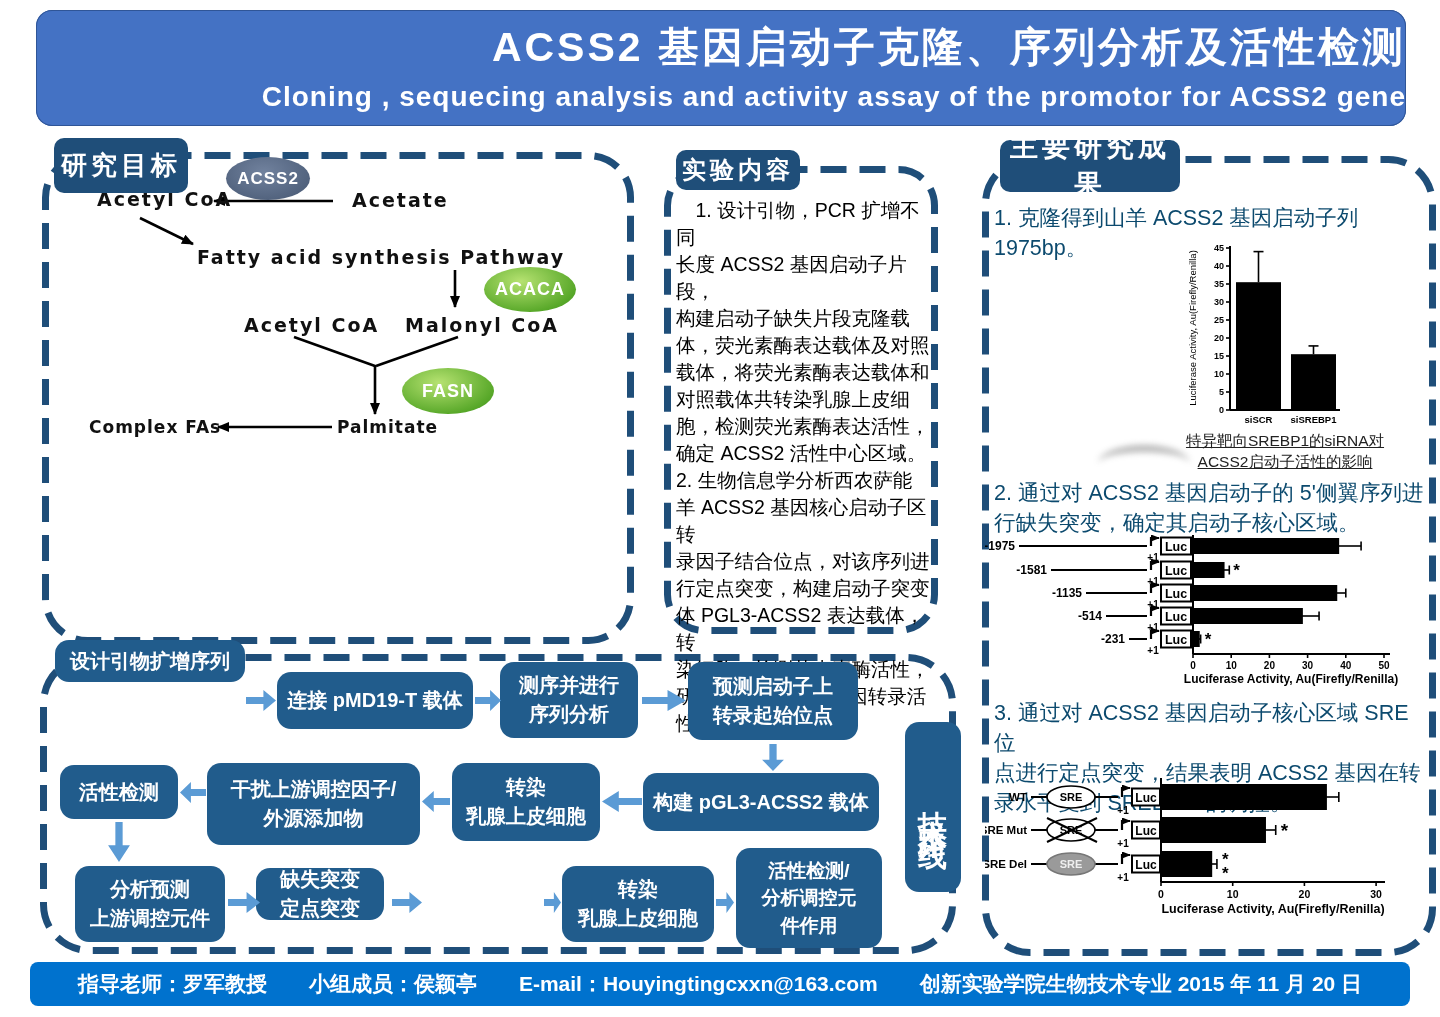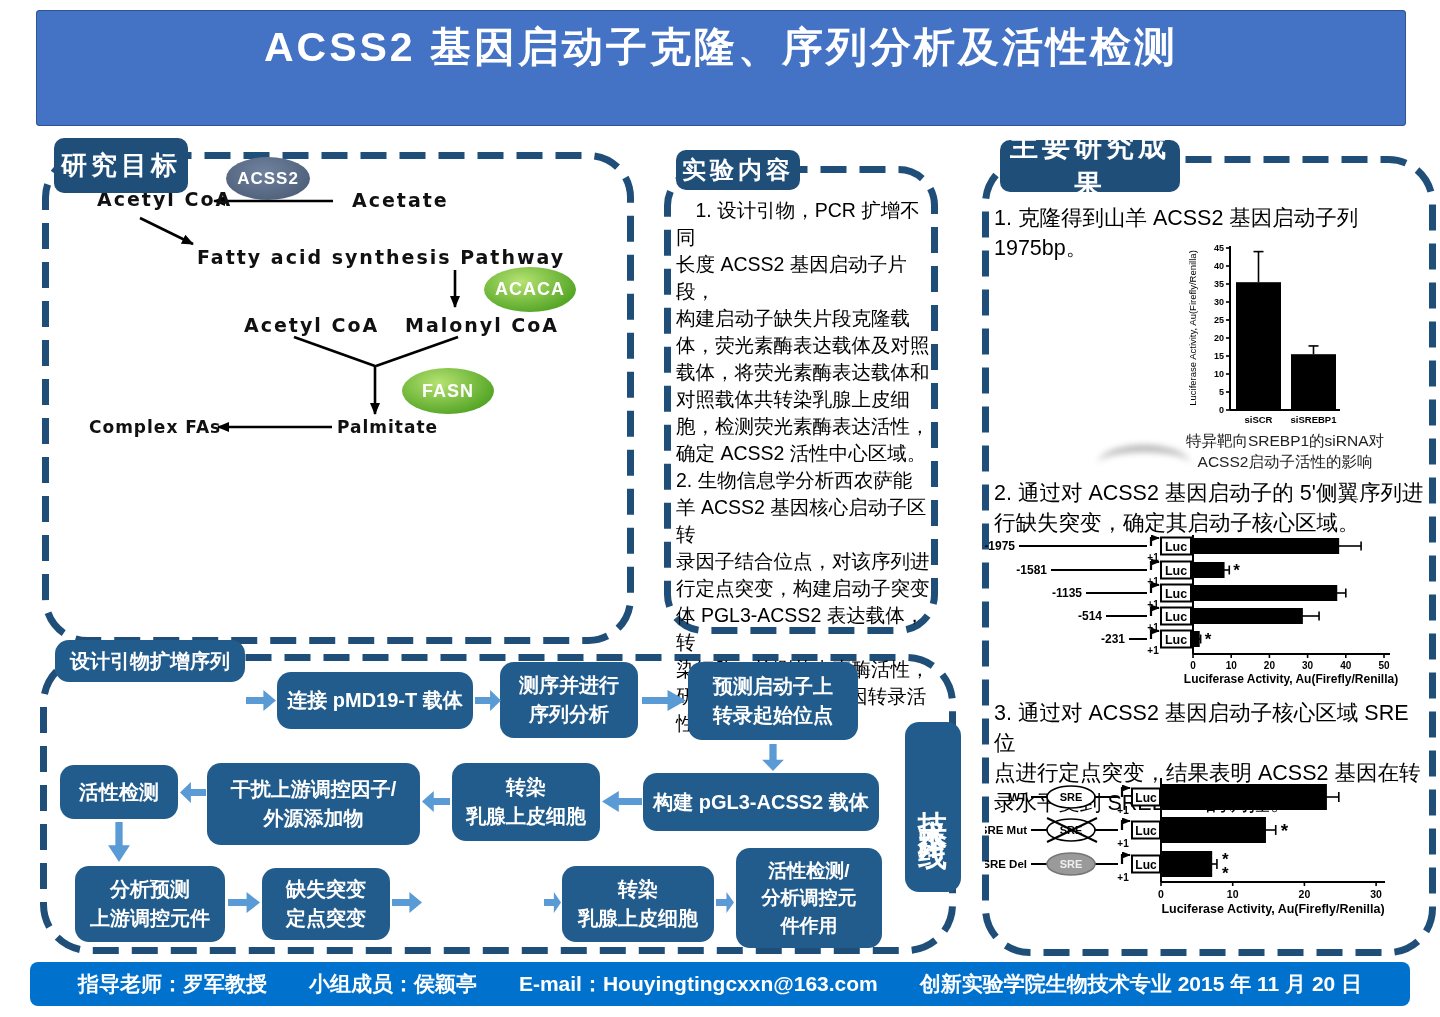--- a/index.html
+++ b/index.html
@@ -1,21 +1,21 @@
 <!DOCTYPE html>
 <html><head>
 <meta charset="utf-8">
 <style>
   html,body{margin:0;padding:0;background:#e8e8e8;}
   #poster{position:relative;width:1440px;height:1017px;background:#ffffff;overflow:hidden;
           font-family:"Liberation Sans","DejaVu Sans",sans-serif;}
   .abs{position:absolute;}
   
-  .header{left:36px;top:10px;width:1370px;height:116px;background:#4472c4;border-radius:4px;
-          box-shadow:0 0 0 1px #2f5597 inset;text-align:center;color:#fff;z-index:2;}
+  .header{left:36px;top:10px;width:1370px;height:116px;background:#4472c4;border-radius:16px;
+          box-shadow:0 0 0 1px #2f5597 inset;text-align:right;color:#fff;z-index:2;}
   .header .title{margin-top:10px;font-size:41px;font-weight:bold;letter-spacing:3px;}
   .header .subtitle{margin-top:6px;font-size:28px;font-weight:bold;letter-spacing:1px;}
   
   svg.dash{position:absolute;z-index:0;}
   svg.dash rect{fill:none;stroke:#1f4e79;stroke-width:7;stroke-dasharray:26 13;}
   
   .badge{background:#1f4e79;color:#fff;font-weight:bold;text-align:center;border-radius:10px;
          z-index:3;display:flex;align-items:center;justify-content:center;letter-spacing:4px;}
   
   .pill{border-radius:50%;color:#fff;font-weight:bold;display:flex;align-items:center;justify-content:center;
@@ -31,31 +31,32 @@
         justify-content:center;text-align:center;white-space:pre-line;font-size:20px;z-index:2;line-height:1.45;}
   .arr{background:#5b9bd5;z-index:2;}
   .arr.r{clip-path:polygon(0 36%,58% 36%,58% 8%,100% 50%,58% 92%,58% 64%,0 64%);}
   .arr.l{clip-path:polygon(100% 36%,42% 36%,42% 8%,0 50%,42% 92%,42% 64%,100% 64%);}
   .arr.d{clip-path:polygon(36% 0,64% 0,64% 58%,92% 58%,50% 100%,8% 58%,36% 58%);}
   .tech{background:#215c8c;color:#fff;border-radius:14px;writing-mode:vertical-rl;text-align:center;
         font-size:29px;font-weight:bold;letter-spacing:10px;display:flex;align-items:center;justify-content:center;z-index:4;}
   
   .footer{left:30px;top:962px;width:1380px;height:44px;background:#0072ce;border-radius:8px;color:#fff;
           font-weight:bold;font-size:21px;text-align:center;line-height:44px;z-index:2;}
-  .rtext{font-size:21.5px;line-height:30px;color:#000000;white-space:pre-line;z-index:2;}
-  .caption{font-size:15.5px;line-height:21px;color:#222;text-align:center;white-space:pre-line;z-index:2;}
+  .rtext{font-size:21.5px;line-height:30px;color:#0c4a6e;white-space:pre-line;z-index:2;}
+  .caption{font-size:15.5px;line-height:21px;color:#222;text-align:center;white-space:pre-line;z-index:2;text-decoration:underline;}
   .arc{border-top:7px solid #6f6f6f;border-radius:50%;filter:blur(3px);opacity:.5;z-index:1;}
 </style>
 </head>
 <body>
 
 <div id="poster">
 
   <div class="abs header">
     <div class="title">ACSS2 基因启动子克隆、序列分析及活性检测</div>
+    <div class="subtitle">Cloning , sequecing analysis and activity assay of the promotor for ACSS2 gene</div>
   </div>
 
   <svg class="dash" style="left:42px;top:152px" width="592" height="492">
       <rect x="3.5" y="3.5" width="585" height="485" rx="42"></rect>
     </svg>
   <svg class="dash" style="left:664px;top:166px" width="274" height="468">
       <rect x="3.5" y="3.5" width="267" height="461" rx="36"></rect>
     </svg>
   <svg class="dash" style="left:982px;top:156px" width="454" height="800">
       <rect x="3.5" y="3.5" width="447" height="793" rx="44"></rect>
@@ -287,21 +288,21 @@
   <div class="abs fbox" style="left:500px;top:662px;width:138px;height:76px">测序并进行
 序列分析</div>
   <div class="abs fbox" style="left:643px;top:773px;width:236px;height:58px">构建 pGL3-ACSS2 载体</div>
   <div class="abs fbox" style="left:452px;top:763px;width:148px;height:78px">转染
 乳腺上皮细胞</div>
   <div class="abs fbox" style="left:207px;top:763px;width:213px;height:82px">干扰上游调控因子/
 外源添加物</div>
   <div class="abs fbox" style="left:60px;top:765px;width:118px;height:54px">活性检测</div>
   <div class="abs fbox" style="left:75px;top:866px;width:150px;height:76px">分析预测
 上游调控元件</div>
-  <div class="abs fbox" style="left:262px;top:868px;width:128px;height:72px">缺失突变
+  <div class="abs fbox" style="left:256px;top:868px;width:128px;height:52px">缺失突变
 定点突变</div>
   <div class="abs fbox" style="left:562px;top:866px;width:152px;height:76px">转染
 乳腺上皮细胞</div>
   <div class="abs fbox" style="left:736px;top:848px;width:146px;height:100px;font-size:19px">活性检测/
 分析调控元
 件作用</div>
   <div class="abs tech" style="left:905px;top:722px;width:56px;height:170px">技术路线</div>
 
   <div class="abs arr r" style="left:246px;top:688px;width:30px;height:25px"></div>
   <div class="abs arr r" style="left:475px;top:688px;width:26px;height:25px"></div>

